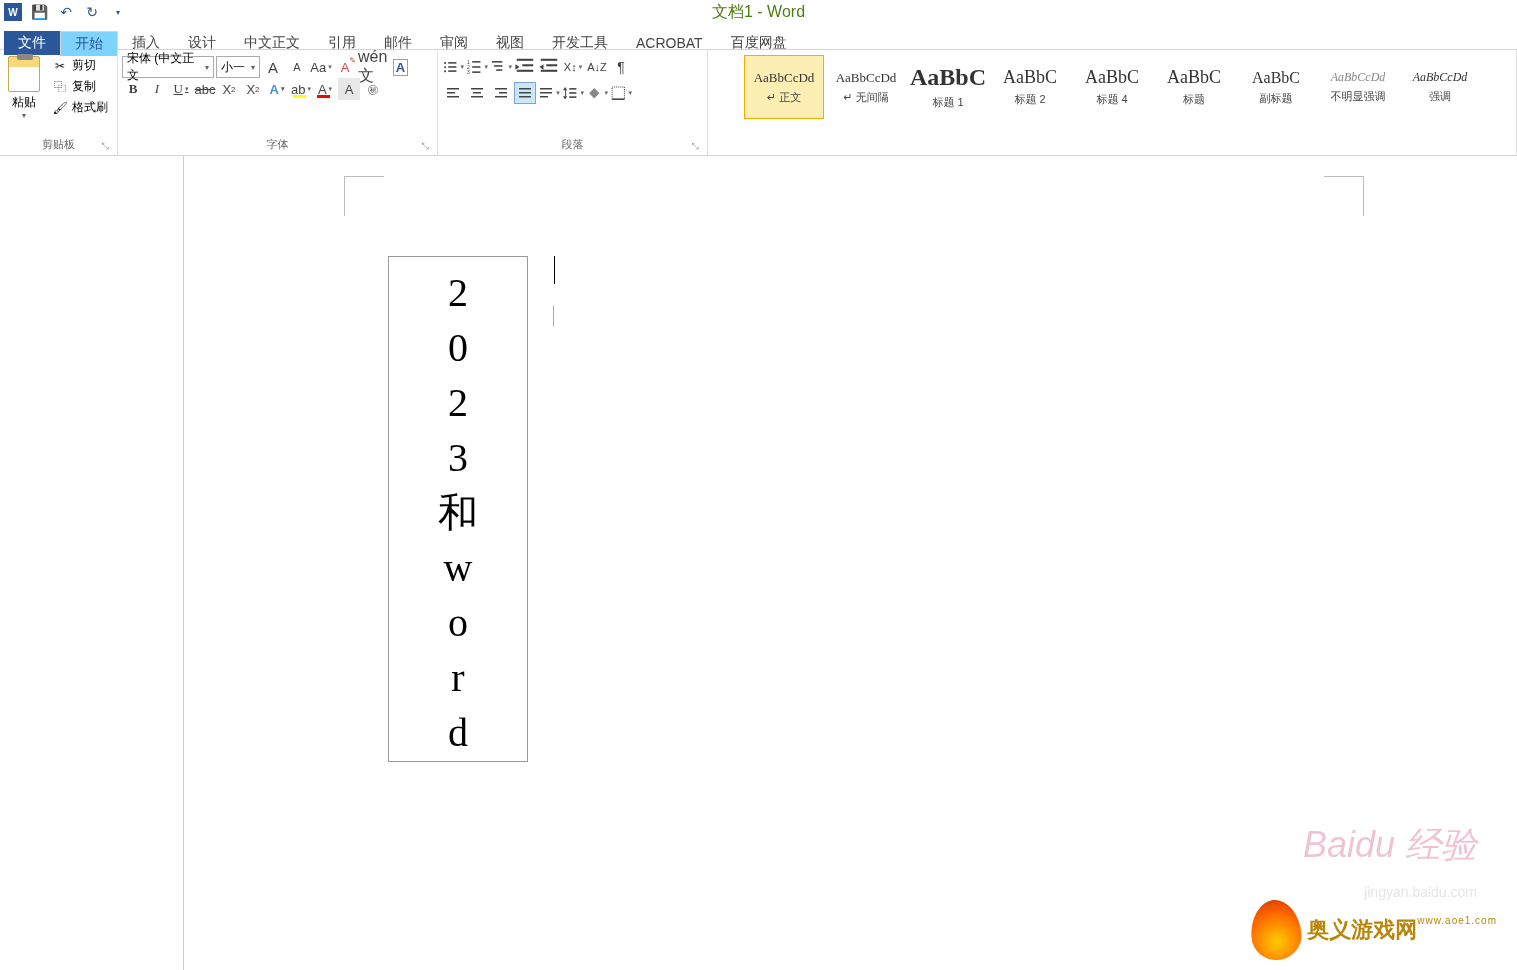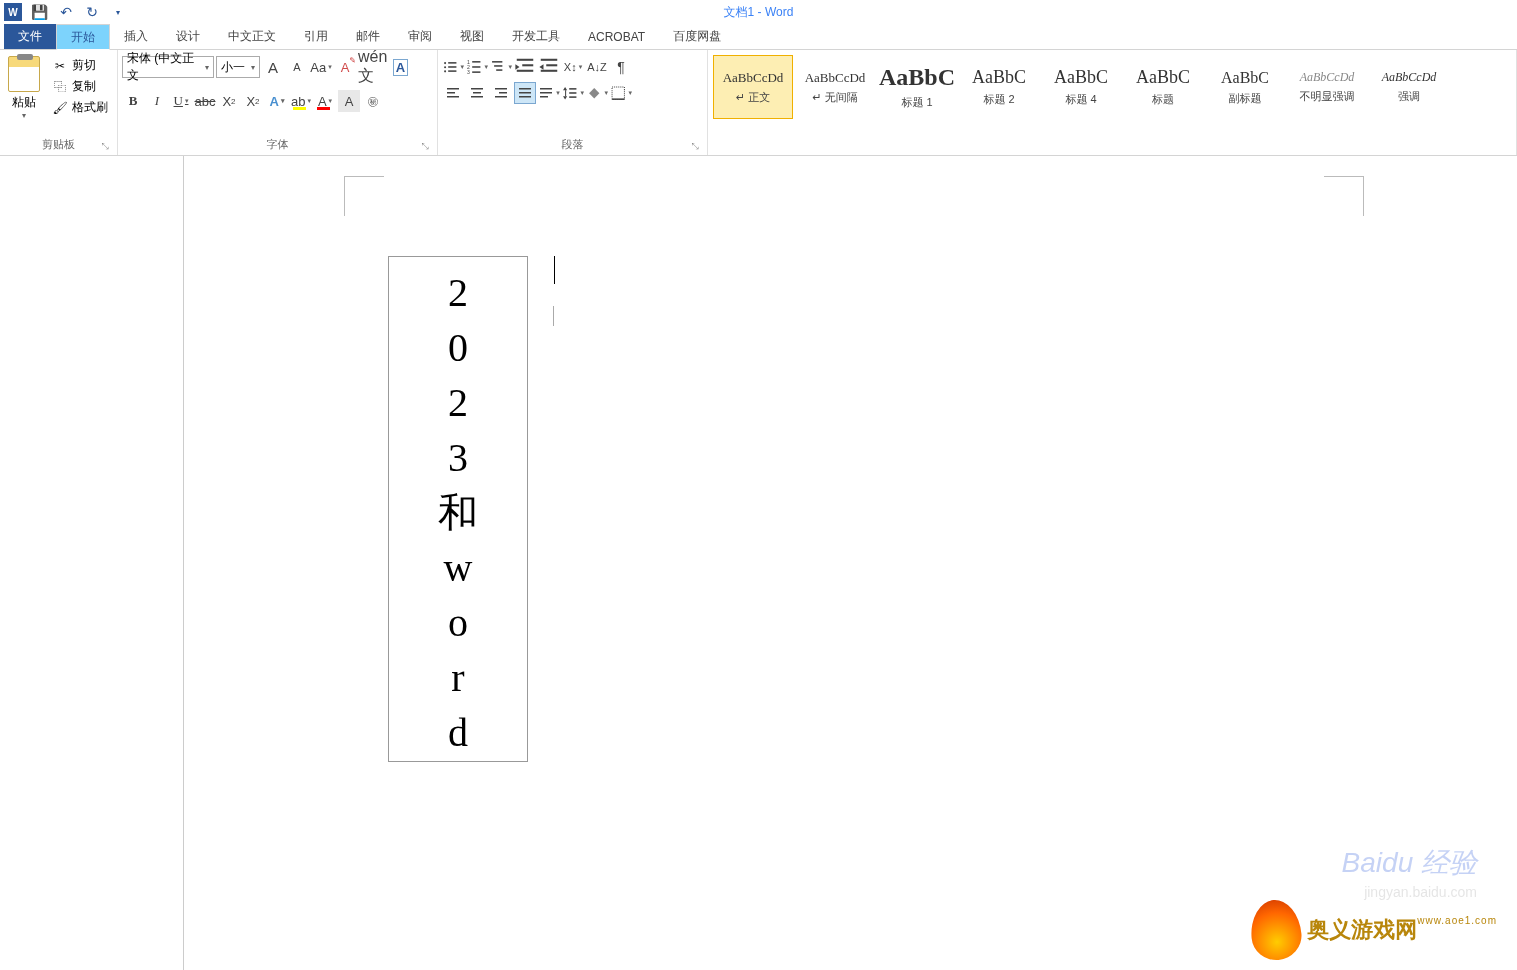--- a/index.html
+++ b/index.html
@@ -3,46 +3,46 @@
 <meta charset="utf-8">
 <style>
 * { margin: 0; padding: 0; box-sizing: border-box; font-family: "Microsoft YaHei", "Segoe UI", sans-serif; }
 body { background: #fff; width: 1517px; height: 970px; overflow: hidden; position: relative; }
 
 
 .title-bar { height: 24px; background: #fff; display: flex; align-items: center; padding: 0 4px; position: relative; }
 .word-icon { width: 18px; height: 18px; background: #2b579a; color: #fff; font-size: 10px; font-weight: bold; display: flex; align-items: center; justify-content: center; margin-right: 6px; }
 .qat { display: flex; align-items: center; gap: 2px; }
 .qat-btn { width: 24px; height: 22px; display: flex; align-items: center; justify-content: center; color: #2b579a; font-size: 14px; cursor: pointer; }
-.doc-title { position: absolute; left: 50%; transform: translateX(-50%); font-size: 12px; color: #3b82f6; }
+.doc-title { position: absolute; left: 50%; transform: translateX(-50%); font-size: 16px; color: #4d7c0f; }
 
 
 .tabs { height: 26px; background: #fff; display: flex; align-items: stretch; padding-left: 4px; border-bottom: 1px solid #d4d4d4; }
-.tab { padding: 12px 14px; font-size: 12px; color: #444; display: flex; align-items: center; cursor: pointer; }
+.tab { padding: 12px 14px; font-size: 14px; color: #444; display: flex; align-items: center; cursor: pointer; margin-top: 7px; }
 .tab.file { background: #2b579a; color: #fff; }
 .tab.active { background: #7dd3fc; color: #2b579a; border: 1px solid #d4d4d4; border-bottom: 1px solid #fff; margin-bottom: -1px; }
 
 
 .ribbon { height: 106px; background: #fff; border-bottom: 1px solid #d4d4d4; display: flex; }
 .group { display: flex; flex-direction: column; border-right: 1px solid #e1e1e1; padding: 2px 4px 0 4px; }
 .group-content { flex: 1; display: flex; align-items: flex-start; }
 .group-label { height: 18px; text-align: center; font-size: 11px; color: #666; position: relative; }
 .group-launcher { position: absolute; right: 2px; bottom: 2px; width: 12px; height: 12px; font-size: 9px; color: #888; cursor: pointer; }
 
 
 .paste-big { width: 40px; display: flex; flex-direction: column; align-items: center; cursor: pointer; padding-top: 4px; }
 .paste-icon { width: 32px; height: 36px; background: linear-gradient(#f7d97a 0 30%, #fff 30% 100%); border: 1px solid #c7a84b; border-radius: 2px; position: relative; }
 .paste-icon::before { content: ""; position: absolute; top: -3px; left: 8px; width: 16px; height: 6px; background: #888; border-radius: 2px; }
 .paste-label { font-size: 12px; margin-top: 2px; }
 .clip-side { display: flex; flex-direction: column; gap: 2px; margin-left: 4px; padding-top: 4px; }
 .clip-item { display: flex; align-items: center; gap: 4px; font-size: 12px; cursor: pointer; padding: 1px 4px; }
 .clip-icon { width: 16px; height: 16px; display: flex; align-items: center; justify-content: center; font-size: 12px; }
 
 
-.font-rows { display: flex; flex-direction: column; gap: 12px; padding-top: 4px; }
+.font-rows { display: flex; flex-direction: column; gap: 0; padding-top: 4px; }
 .font-row { display: flex; align-items: center; gap: 2px; }
 .combo { height: 22px; border: 1px solid #ababab; background: #fff; font-size: 12px; display: flex; align-items: center; padding: 0 4px; cursor: pointer; }
 .combo.font-name { width: 92px; }
 .combo.font-size { width: 44px; }
 .combo-arrow { margin-left: auto; font-size: 8px; color: #666; }
 .rb-btn { min-width: 22px; height: 22px; display: flex; align-items: center; justify-content: center; font-size: 13px; cursor: pointer; color: #444; position: relative; }
 .rb-btn.split::after { content: "▾"; font-size: 7px; margin-left: 2px; color: #666; }
 .rb-btn.bold { font-weight: bold; font-family: "Times New Roman"; }
 .rb-btn.italic { font-style: italic; font-family: "Times New Roman"; }
 .rb-btn.underline { text-decoration: underline; font-family: "Times New Roman"; }
@@ -51,40 +51,40 @@
 .rb-btn .sup { font-size: 8px; vertical-align: super; }
 .color-bar { position: absolute; bottom: 2px; left: 3px; right: 6px; height: 3px; }
 .boxed { border: 1px solid #7ba7d0; color: #2b579a; font-weight: bold; padding: 0 2px; }
 
 
 .para-rows { display: flex; flex-direction: column; gap: 4px; padding-top: 4px; }
 .align-btn svg { width: 16px; height: 16px; }
 .align-btn.selected { background: #cde6f7; border: 1px solid #7ba7d0; }
 
 
-.styles-wrap { flex: 1; }
+.styles-wrap { flex: 1; align-items: center; }
 .styles-gallery { display: flex; padding-top: 2px; overflow: hidden; }
 .style-item { width: 80px; height: 64px; border: 1px solid transparent; display: flex; flex-direction: column; align-items: center; justify-content: center; cursor: pointer; margin: 1px; }
 .style-item.selected { border: 1px solid #f0b000; background: #fdeeb3; }
 .style-preview { font-family: "Times New Roman", serif; color: #333; }
 .style-name { font-size: 11px; margin-top: 4px; color: #444; }
 
 
 .doc-area { position: absolute; top: 156px; left: 0; right: 0; bottom: 0; background: #fff; display: flex; }
 .left-margin { width: 184px; border-right: 1px solid #ccc; }
 .page { position: relative; padding: 60px 0 0 0; }
 .corner-tl { position: absolute; top: 60px; left: 200px; width: 40px; height: 40px; border-left: 1px solid #bbb; border-top: 1px solid #bbb; transform: translate(-40px, -40px); }
 .corner-tr { position: absolute; top: 60px; left: 1140px; width: 40px; height: 40px; border-right: 1px solid #bbb; border-top: 1px solid #bbb; transform: translateY(-40px); }
 .text-box { position: absolute; top: 100px; left: 204px; width: 140px; height: 506px; border: 1px solid #999; display: flex; flex-direction: column; align-items: center; justify-content: flex-start; padding: 8px 0; }
 .text-box .char { font-family: "SimSun", "宋体", serif; font-size: 40px; line-height: 55px; color: #000; }
 .cursor-mark { position: absolute; top: 100px; left: 370px; width: 1px; height: 28px; border-left: 1px solid #000; }
 .cursor-mark::after { content: ""; position: absolute; left: -2px; top: 50px; width: 6px; height: 20px; border-left: 1px solid #aaa; }
 
 
-.watermark { position: absolute; right: 40px; bottom: 88px; opacity: 0.25; font-size: 28px; color: #1d4ed8; font-style: italic; pointer-events: none; }
+.watermark { position: absolute; right: 40px; bottom: 100px; opacity: 0.25; font-size: 36px; color: #be185d; font-style: italic; pointer-events: none; }
 .watermark2 { position: absolute; right: 40px; bottom: 70px; opacity: 0.25; font-size: 14px; color: #999; pointer-events: none; }
 .logo-wm { position: absolute; right: 20px; bottom: 10px; display: flex; align-items: center; gap: 6px; pointer-events: none; }
 .logo-flame { width: 50px; height: 60px; background: radial-gradient(circle at 50% 70%, #ffcc00, #ff6600 60%, #cc3300); border-radius: 50% 50% 50% 50% / 60% 60% 40% 40%; transform: rotate(-5deg); }
 .logo-text { display: flex; flex-direction: row; }
 .logo-text .cn { font-size: 22px; font-weight: bold; color: #b8860b; }
 .logo-text .en { font-size: 10px; color: #b8860b; letter-spacing: 1px; }
 </style>
 </head>
 <body>
 

